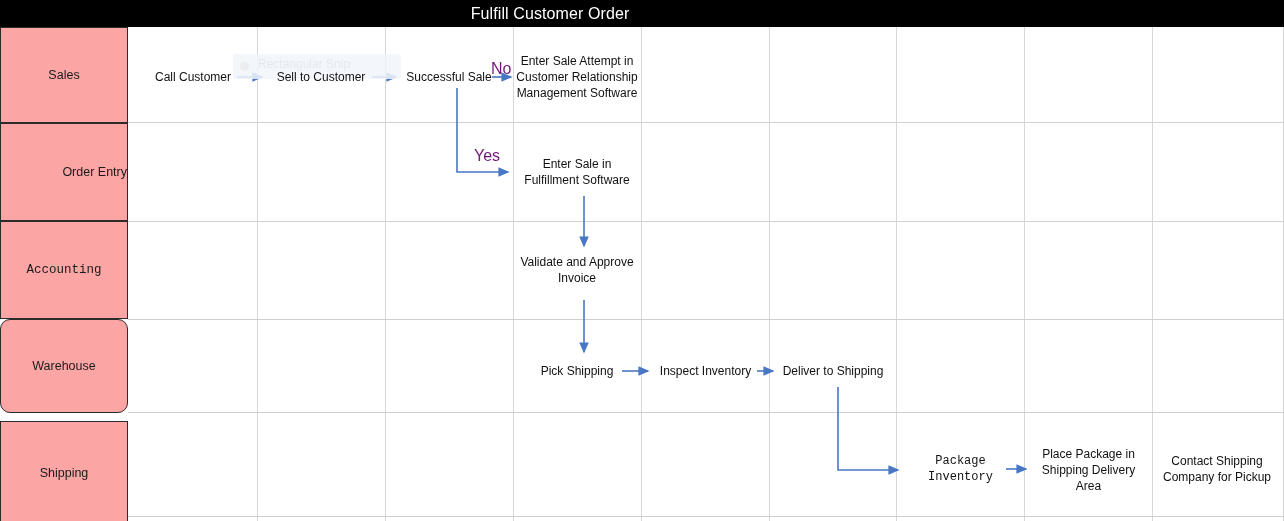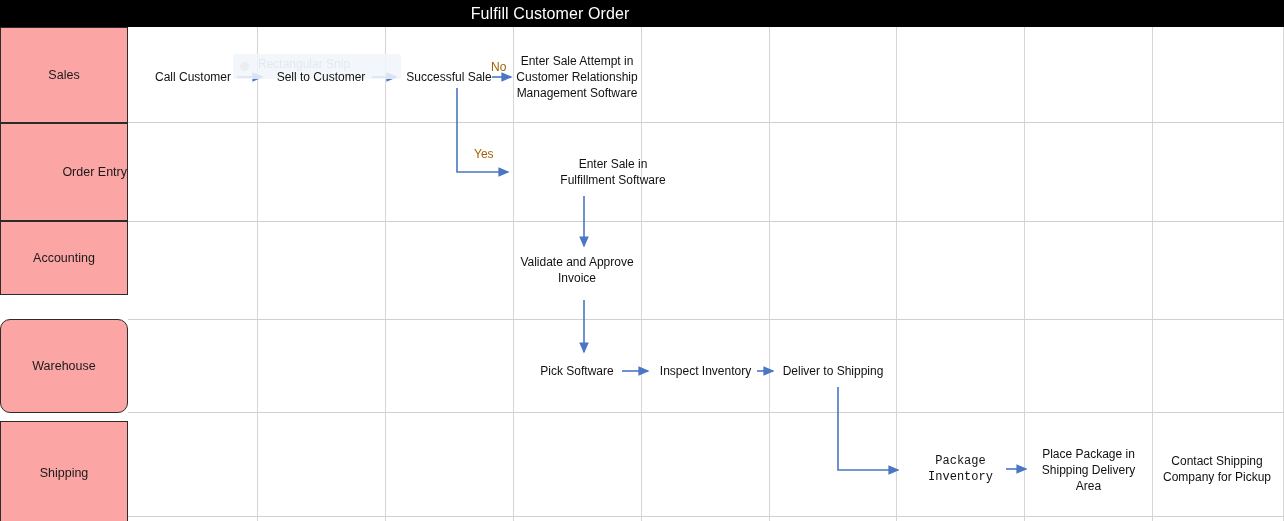--- a/index.html
+++ b/index.html
@@ -92,22 +92,22 @@
     display: flex;
     align-items: center;
     justify-content: center;
     box-sizing: border-box;
     padding: 0 3px;
   }
 
   
   .branch-label {
     position: absolute;
-    font-size: 12px;
-    color: #a16207;
+    font-size: 16px;
+    color: #701a75;
     white-space: nowrap;
   }
 
   
   .conn {
     position: absolute;
     overflow: visible;
     pointer-events: none;
   }
 
@@ -166,21 +166,21 @@
     <div class="hline" style="top:385px;"></div>
     <div class="hline" style="top:489px;"></div>
   </div>
 
   <div class="lane-head" style="top:27px; height:96px;">
     <span>Sales</span>
   </div>
   <div class="lane-head" style="top:123px; height:98px;justify-content:flex-end;">
     <span>Order Entry</span>
   </div>
-  <div class="lane-head" style="top:221px; height:74px;">
+  <div class="lane-head" style="top:221px; height:98px;font-family:Liberation Mono, monospace;">
     <span>Accounting</span>
   </div>
   <div class="lane-head" style="top:319px; height:94px;border-radius:10px;">
     <span>Warehouse</span>
   </div>
   <div class="lane-head" style="top:421px; height:104px;">
     <span>Shipping</span>
   </div>
 
   <svg class="conn" width="1284" height="521" style="left:0; top:0;">
@@ -225,30 +225,30 @@
   </div>
 
   <div class="step" style="left:386px; top:60px; width:126px; height:34px;">
     <span>Successful Sale</span>
   </div>
 
   <div class="step" style="left:513px; top:35px; width:128px; height:84px;">
     <span>Enter Sale Attempt in Customer Relationship Management Software</span>
   </div>
 
-  <div class="step" style="left:513px; top:152px; width:128px; height:40px;margin-left:36px;">
+  <div class="step" style="left:513px; top:152px; width:128px; height:40px;">
     <span>Enter Sale in Fulfillment Software</span>
   </div>
 
   <div class="step" style="left:513px; top:250px; width:128px; height:40px;">
     <span>Validate and Approve Invoice</span>
   </div>
 
   <div class="step" style="left:513px; top:354px; width:128px; height:34px;">
-    <span>Pick Software</span>
+    <span>Pick Shipping</span>
   </div>
 
   <div class="step" style="left:642px; top:354px; width:127px; height:34px;">
     <span>Inspect Inventory</span>
   </div>
 
   <div class="step" style="left:770px; top:354px; width:126px; height:34px;">
     <span>Deliver to Shipping</span>
   </div>
 

